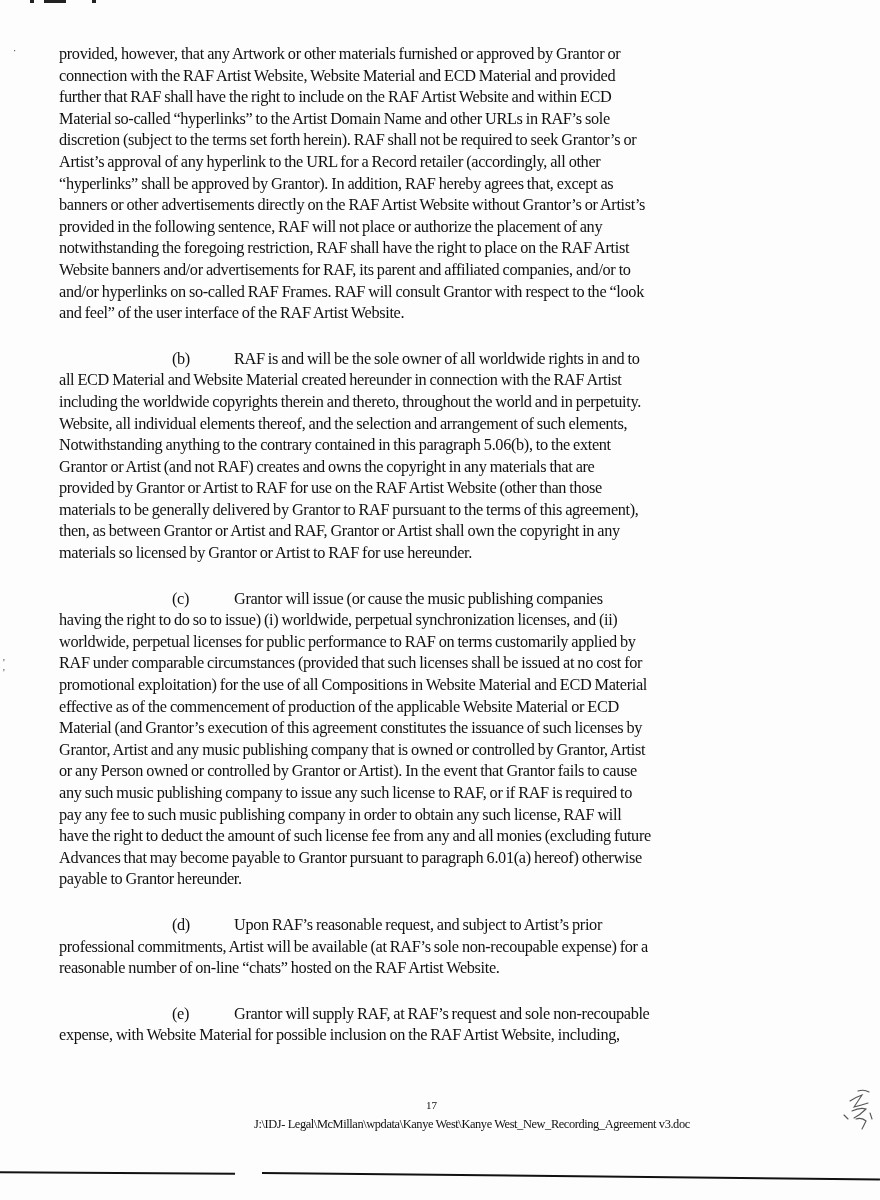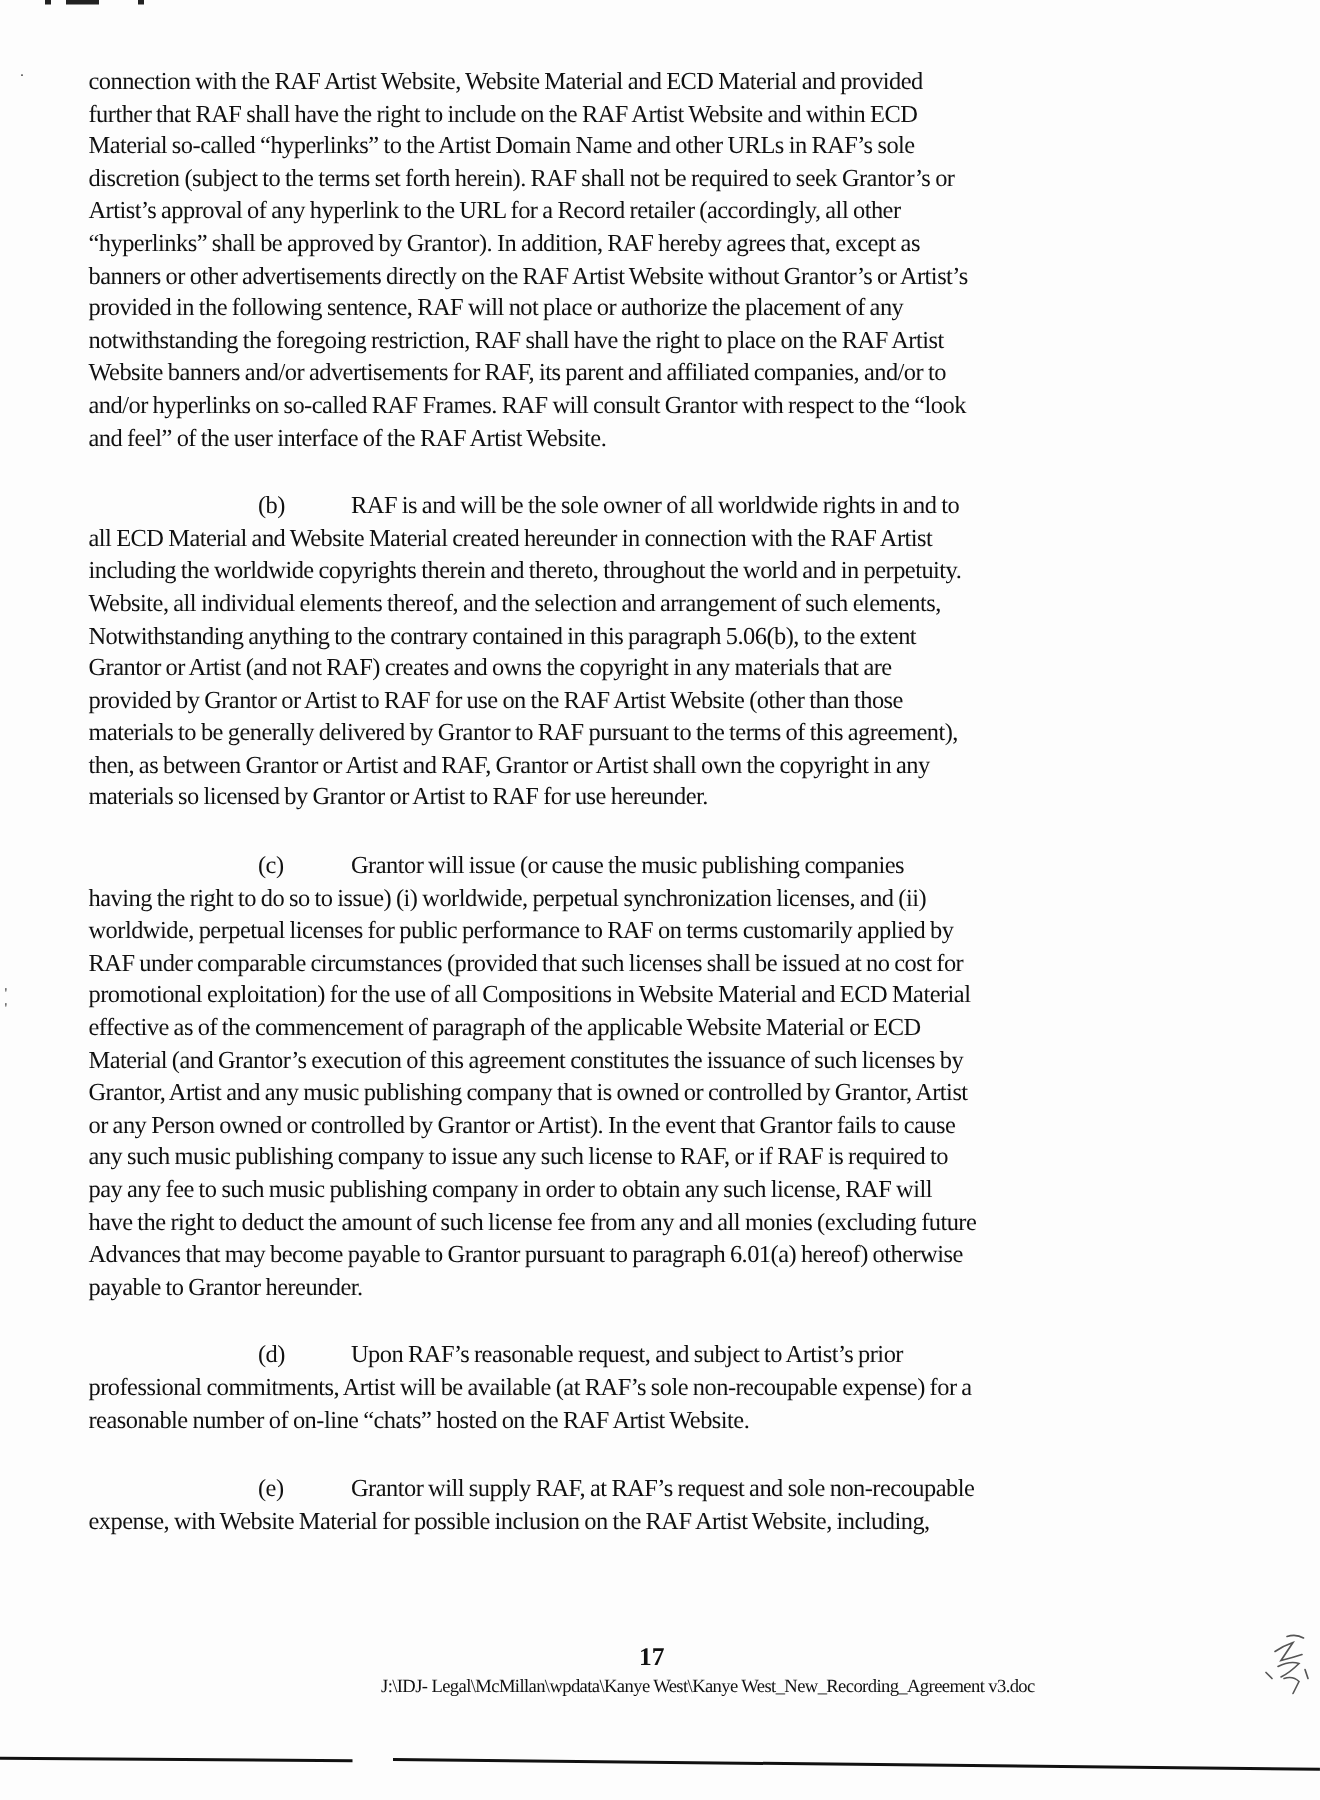--- a/index.html
+++ b/index.html
@@ -69,23 +69,22 @@
     .footer {
       position: absolute;
       left: 0;
       top: 1096px;
       width: 880px;
     }
     .page-number {
       position: absolute;
       left: 426px;
       top: 0;
-      font-size: 17px;
+      font-size: 11px;
       line-height: 18px;
-      font-weight: bold;
     }
     .file-path {
       position: absolute;
       left: 254px;
       top: 20px;
       font-size: 12.4px;
       line-height: 16px;
       letter-spacing: -0.4px;
       white-space: nowrap;
     }
@@ -113,20 +112,21 @@
     <span style="left:62px; width:4px;"></span>
   </div>
 
   <div class="margin-tick" style="left:13px; top:46px;">·</div>
   <div class="margin-tick" style="left:3px; top:658px;">'</div>
   <div class="margin-tick" style="left:3px; top:668px;">'</div>
 
   <div class="body-text">
 
     <p class="para">
+      <span class="line">provided, however, that any Artwork or other materials furnished or approved by Grantor or</span>
       <span class="line">connection with the RAF Artist Website, Website Material and ECD Material and provided</span>
       <span class="line">further that RAF shall have the right to include on the RAF Artist Website and within ECD</span>
       <span class="line">Material so-called “hyperlinks” to the Artist Domain Name and other URLs in RAF’s sole</span>
       <span class="line">discretion (subject to the terms set forth herein).  RAF shall not be required to seek Grantor’s or</span>
       <span class="line">Artist’s approval of any hyperlink to the URL for a Record retailer (accordingly, all other</span>
       <span class="line">“hyperlinks” shall be approved by Grantor).  In addition, RAF hereby agrees that, except as</span>
       <span class="line">banners or other advertisements directly on the RAF Artist Website without Grantor’s or Artist’s</span>
       <span class="line">provided in the following sentence, RAF will not place or authorize the placement of any</span>
       <span class="line">notwithstanding the foregoing restriction, RAF shall have the right to place on the RAF Artist</span>
       <span class="line">Website banners and/or advertisements for RAF, its parent and affiliated companies, and/or to</span>
@@ -146,21 +146,21 @@
       <span class="line">then, as between Grantor or Artist and RAF, Grantor or Artist shall own the copyright in any</span>
       <span class="line">materials so licensed by Grantor or Artist to RAF for use hereunder.</span>
     </p>
 
     <p class="para">
       <span class="line"><span class="label">(c)</span><span>Grantor will issue (or cause the music publishing companies</span></span>
       <span class="line">having the right to do so to issue) (i) worldwide, perpetual synchronization licenses, and (ii)</span>
       <span class="line">worldwide, perpetual licenses for public performance to RAF on terms customarily applied by</span>
       <span class="line">RAF under comparable circumstances (provided that such licenses shall be issued at no cost for</span>
       <span class="line">promotional exploitation) for the use of all Compositions in Website Material and ECD Material</span>
-      <span class="line">effective as of the commencement of paragraph of the applicable Website Material or ECD</span>
+      <span class="line">effective as of the commencement of production of the applicable Website Material or ECD</span>
       <span class="line">Material (and Grantor’s execution of this agreement constitutes the issuance of such licenses by</span>
       <span class="line">Grantor, Artist and any music publishing company that is owned or controlled by Grantor, Artist</span>
       <span class="line">or any Person owned or controlled by Grantor or Artist).  In the event that Grantor fails to cause</span>
       <span class="line">any such music publishing company to issue any such license to RAF, or if RAF is required to</span>
       <span class="line">pay any fee to such music publishing company in order to obtain any such license, RAF will</span>
       <span class="line">have the right to deduct the amount of such license fee from any and all monies (excluding future</span>
       <span class="line">Advances that may become payable to Grantor pursuant to paragraph 6.01(a) hereof) otherwise</span>
       <span class="line">payable to Grantor hereunder.</span>
     </p>
 

